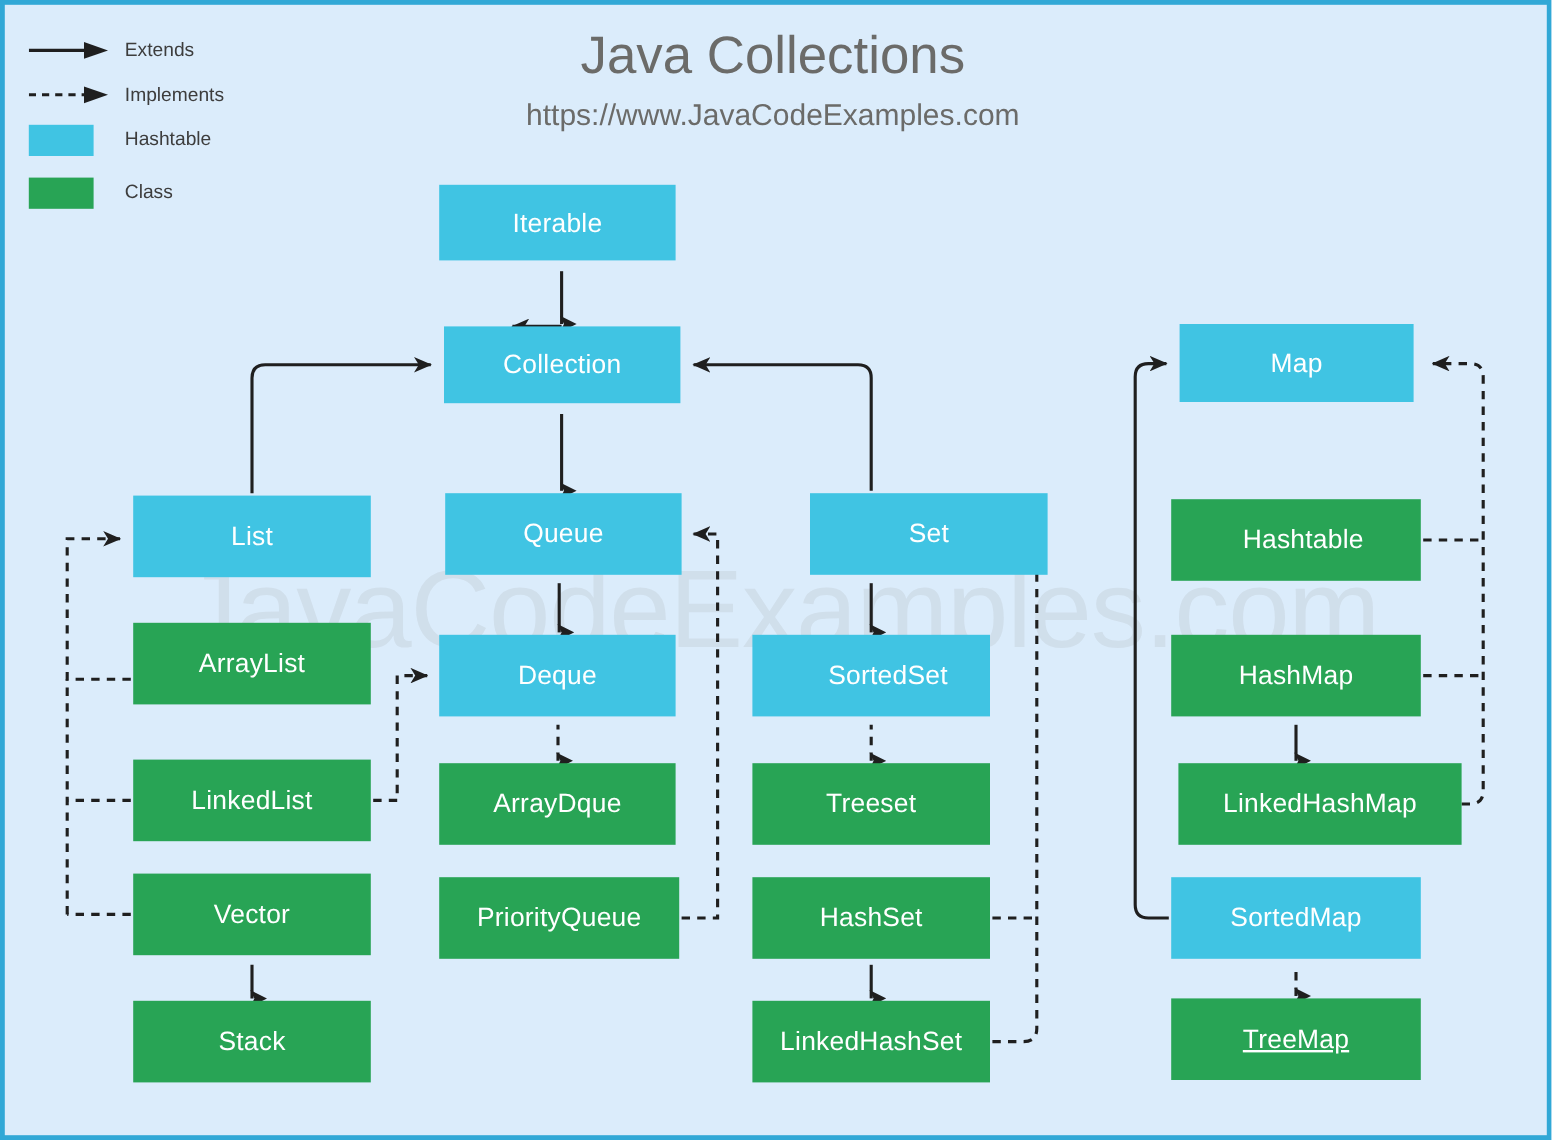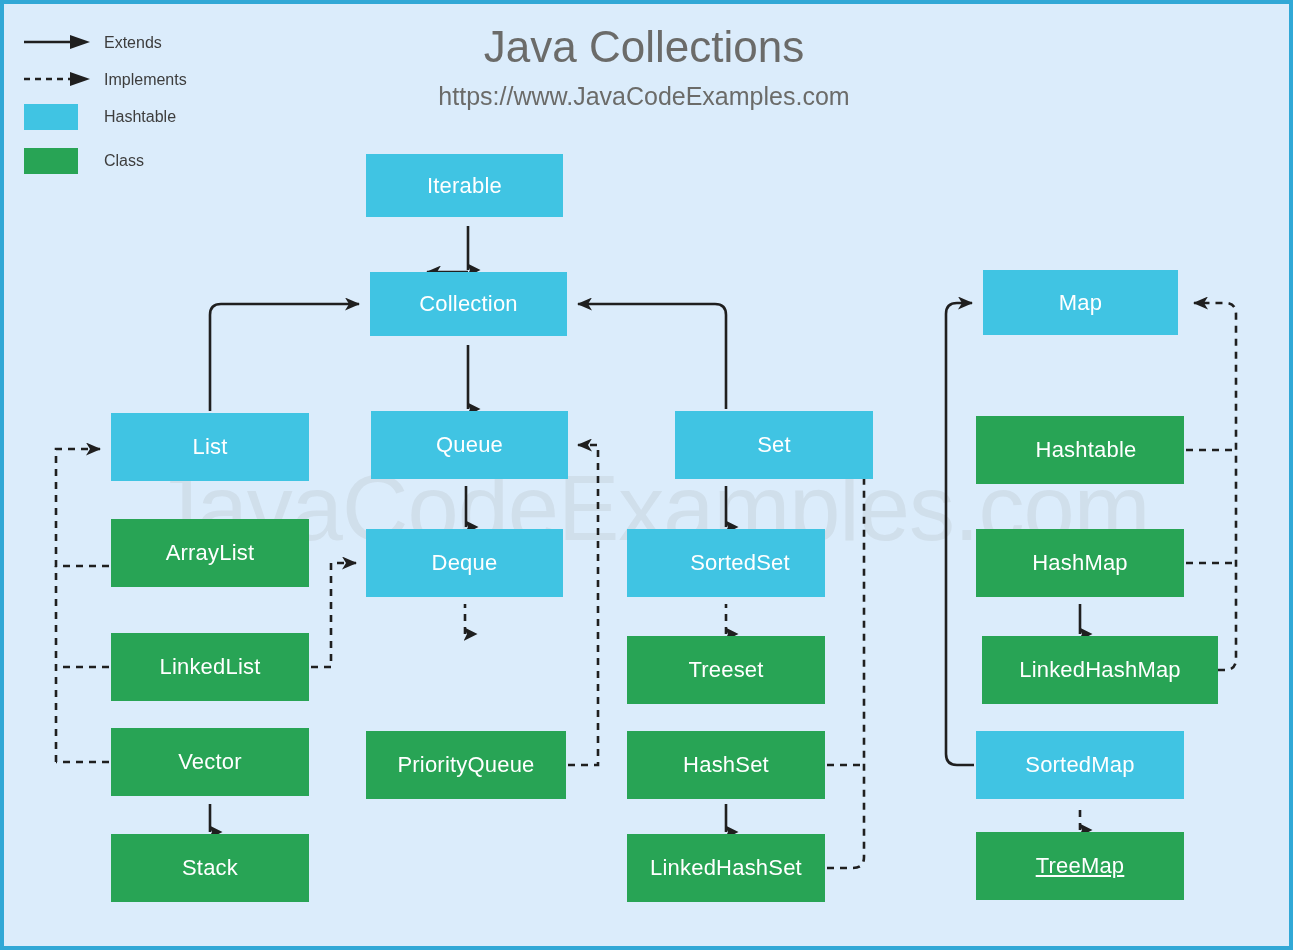--- a/index.html
+++ b/index.html
@@ -210,20 +210,21 @@
   <div class="node iface" style="left:367px;top:407px;width:197px;height:68px;text-align:center;">Queue</div>
   <div class="node iface" style="left:623px;top:407px;width:198px;height:68px;margin-left:48px;">Set</div>
   <div class="node iface" style="left:979px;top:266px;width:195px;height:65px;">Map</div>
 
   <div class="node klass" style="left:107px;top:515px;width:198px;height:68px;">ArrayList</div>
   <div class="node klass" style="left:107px;top:629px;width:198px;height:68px;">LinkedList</div>
   <div class="node klass" style="left:107px;top:724px;width:198px;height:68px;">Vector</div>
   <div class="node klass" style="left:107px;top:830px;width:198px;height:68px;">Stack</div>
 
   <div class="node iface" style="left:362px;top:525px;width:197px;height:68px;">Deque</div>
+  <div class="node klass" style="left:362px;top:632px;width:197px;height:68px;">ArrayDque</div>
   <div class="node klass" style="left:362px;top:727px;width:200px;height:68px;">PriorityQueue</div>
 
   <div class="node iface" style="left:623px;top:525px;width:198px;height:68px;padding-left:28px;">SortedSet</div>
   <div class="node klass" style="left:623px;top:632px;width:198px;height:68px;">Treeset</div>
   <div class="node klass" style="left:623px;top:727px;width:198px;height:68px;">HashSet</div>
   <div class="node klass" style="left:623px;top:830px;width:198px;height:68px;">LinkedHashSet</div>
 
   <div class="node klass" style="left:972px;top:412px;width:208px;height:68px;padding-left:12px;">Hashtable</div>
   <div class="node klass" style="left:972px;top:525px;width:208px;height:68px;">HashMap</div>
   <div class="node klass" style="left:978px;top:632px;width:236px;height:68px;">LinkedHashMap</div>

